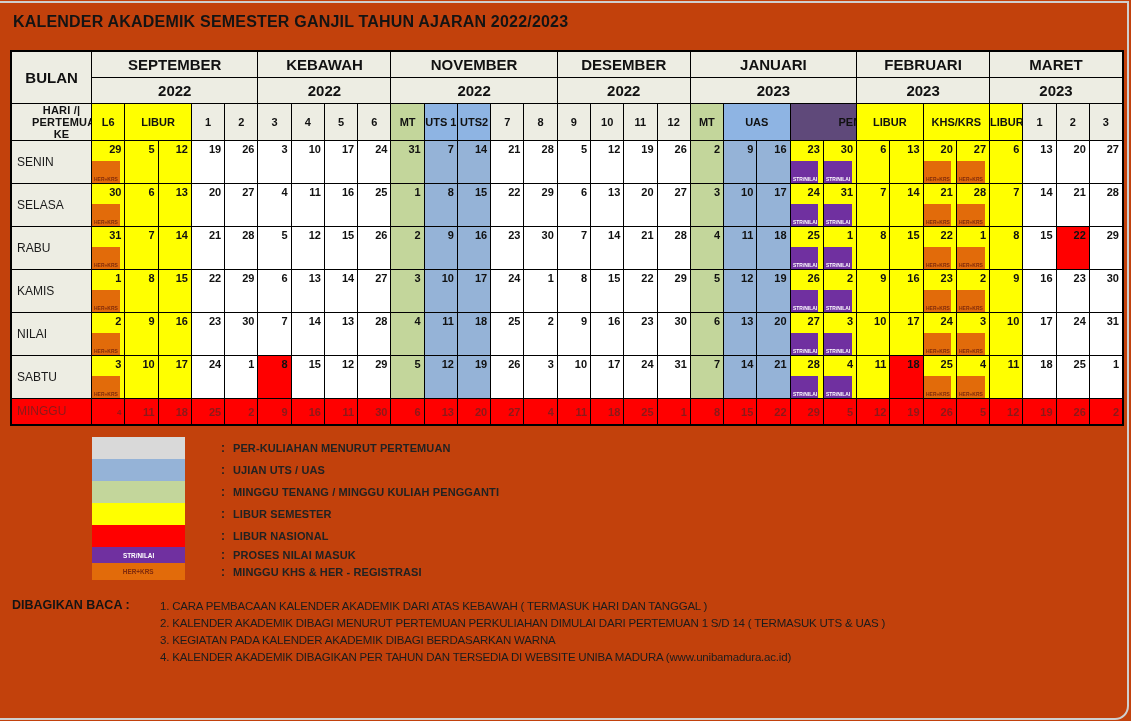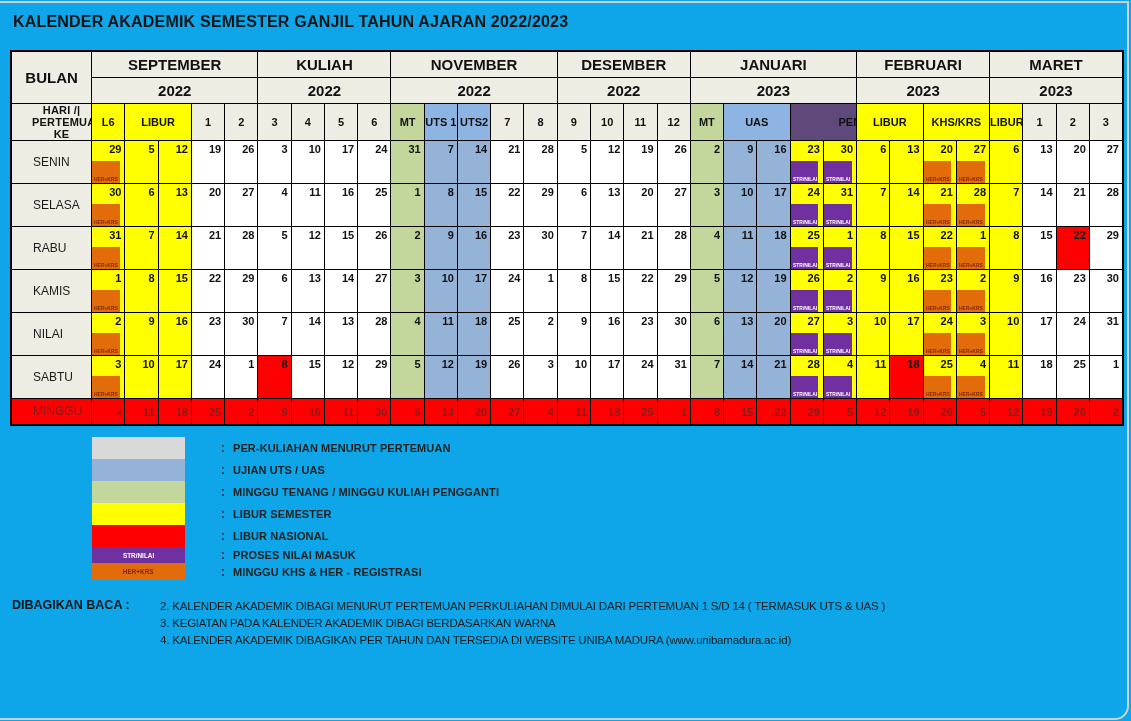--- a/index.html
+++ b/index.html
@@ -1,37 +1,37 @@
 <!DOCTYPE html>
 <html><head>
 <meta charset="utf-8">
 <style>
   html,body { margin:0; padding:0; background:#fff; }
   body { width:1131px; height:721px; font-family:"Liberation Sans", sans-serif; overflow:hidden; }
-  .page { position:relative; width:1131px; height:721px; background:#0ea5e9; }
+  .page { position:relative; width:1131px; height:721px; background:#c2410c; }
   .window-frame { position:absolute; top:1px; left:0; right:2px; bottom:1px;
     border-top:2px solid #cfcfcf; border-right:2px solid #cfcfcf; border-bottom:2px solid #cfcfcf;
     border-radius:0 0 14px 0; pointer-events:none; }
   .title { position:absolute; left:13px; top:13px; margin:0; font-size:16px; font-weight:700; color:#141414; letter-spacing:.2px; }
 
   table.cal { position:absolute; left:10px; top:50px; width:1114px; border-collapse:collapse; table-layout:fixed; border:2px solid #000; }
   .cal th, .cal td { border:1px solid #000; padding:0; overflow:hidden; }
   .cream { background:#EDEDE3; }
   tr.month-row th, tr.year-row th { height:25px; font-size:15px; font-weight:600; color:#111; }
   th.corner { font-size:12px; font-weight:600; }
   tr.colhead-row th { height:24px; font-size:11px; font-weight:700; color:#111; }
   th.corner-small { font-size:7px; text-align:center; padding-left:20px; letter-spacing:.2px; }
   th.hd-yellow { background:#FFFF00; }
   th.hd-green  { background:#C3D69B; }
   th.hd-blue   { background:#8EB4E3; }
   th.hd-purple { background:#5F497A; color:#fff; font-size:10px;padding-left:48px; }
   th.hd-plain  { background:#EDEDE3; }
 
   tr.day-row { height:43px; }
-  td.daylabel { background:#EDEDE3; font-size:12px; color:#1a1a1a; text-align:left; vertical-align:middle; padding-left:21px; }
+  td.daylabel { background:#EDEDE3; font-size:12px; color:#1a1a1a; text-align:left; vertical-align:middle; padding-left:5px; }
   td.c { position:relative; vertical-align:top; text-align:right; font-size:11px; font-weight:700; color:#111; }
   td.c .num { display:inline-block; padding:2px 3px 0 0; }
   .bg-w { background:#FFFFFF; }
   .bg-y { background:#FFFF00; }
   .bg-g { background:#C3D69B; }
   .bg-b { background:#95B3D7; }
   .bg-r { background:#FF0000; color:#7E1408; }
   .band { position:absolute; left:0; bottom:0; width:86%; height:52%; display:flex; align-items:flex-end; box-sizing:border-box; padding:0 0 1px 2px; }
   .band-her { background:#E26B0A; color:#7F2A0C; }
   .band-str { background:#7030A0; color:#FFFFFF; }
@@ -94,21 +94,21 @@
         <col style="width: 33px;">
         <col style="width: 33px;">
         <col style="width: 33px;">
         <col style="width: 33px;">
         <col style="width: 33px;">
       </colgroup>
     <thead id="cal-head">
         <tr class="month-row">
           <th class="corner cream" rowspan="2">BULAN</th>
           <th class="cream" colspan="5">SEPTEMBER</th>
-          <th class="cream" colspan="4">KULIAH</th>
+          <th class="cream" colspan="4">KEBAWAH</th>
           <th class="cream" colspan="5">NOVEMBER</th>
           <th class="cream" colspan="4">DESEMBER</th>
           <th class="cream" colspan="5">JANUARI</th>
           <th class="cream" colspan="4">FEBRUARI</th>
           <th class="cream" colspan="4">MARET</th>
         </tr>
         <tr class="year-row">
           <th class="cream" colspan="5">2022</th>
           <th class="cream" colspan="4">2022</th>
           <th class="cream" colspan="5">2022</th>
@@ -489,18 +489,19 @@
           </div>
           <div class="legend-colon">:</div>
           <div class="legend-label">MINGGU KHS &amp; HER - REGISTRASI</div>
         </div>
       </div>
   </div>
 
   <div class="notes">
     <div class="notes-heading">DIBAGIKAN BACA :</div>
     <div class="notes-list" id="notes-list">
+        <div class="note-line">1. CARA PEMBACAAN KALENDER AKADEMIK DARI ATAS KEBAWAH ( TERMASUK HARI DAN TANGGAL )</div>
         <div class="note-line">2. KALENDER AKADEMIK DIBAGI MENURUT PERTEMUAN PERKULIAHAN DIMULAI DARI PERTEMUAN 1 S/D 14 ( TERMASUK UTS &amp; UAS )</div>
         <div class="note-line">3. KEGIATAN PADA KALENDER AKADEMIK DIBAGI BERDASARKAN WARNA</div>
         <div class="note-line">4. KALENDER AKADEMIK DIBAGIKAN PER TAHUN DAN TERSEDIA DI WEBSITE UNIBA MADURA (www.unibamadura.ac.id)</div>
       </div>
   </div>
 </div>
 
 </body></html>

